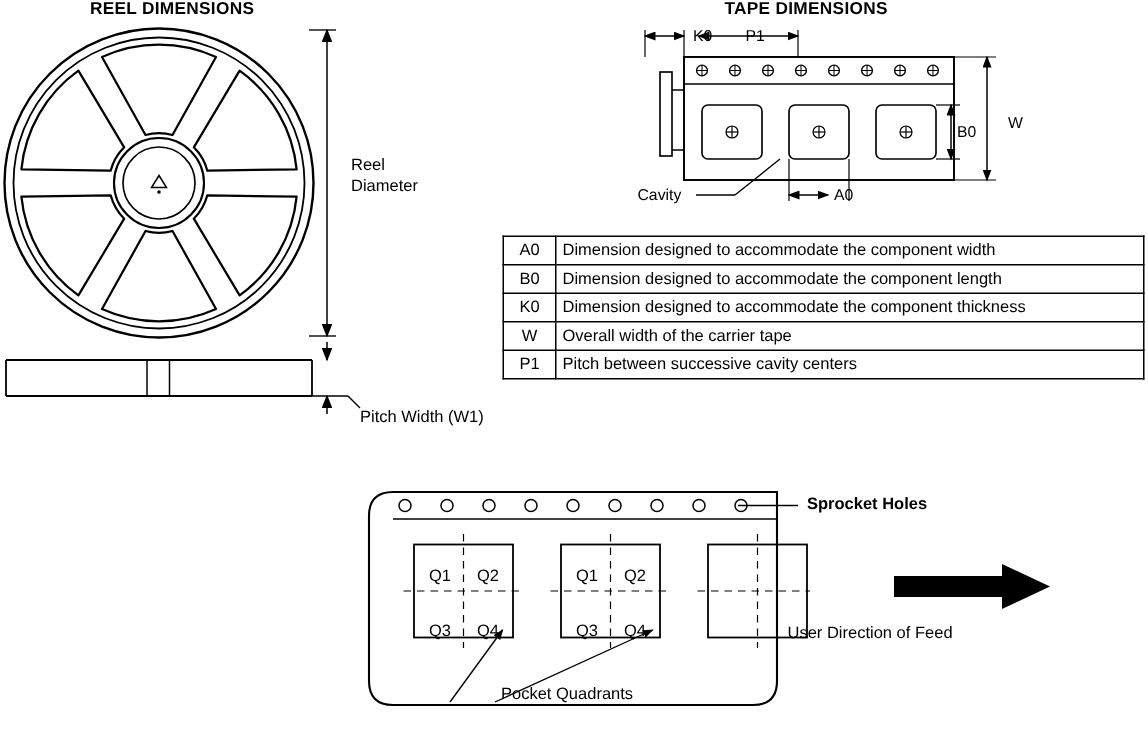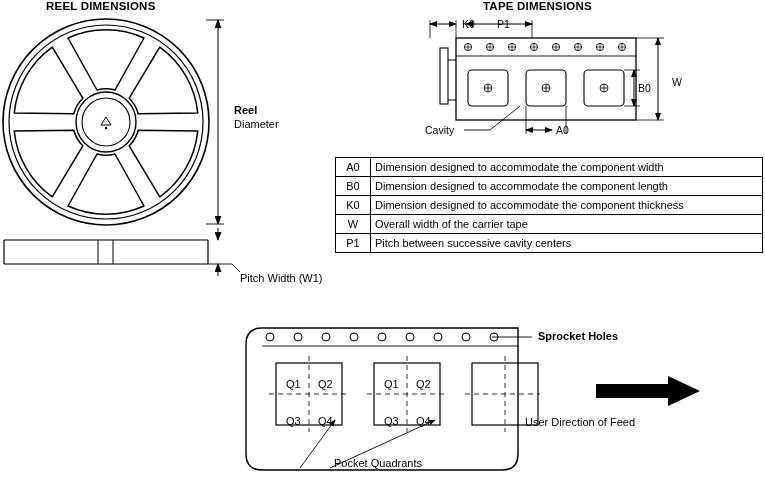--- a/index.html
+++ b/index.html
@@ -56,21 +56,21 @@
   .legend td.key {
     width: 26px;
     text-align: center;
   }
 </style>
 </head>
 <body>
 
 <div class="root">
 
-  <div class="abs ttl" style="left:46px; top:0px;">REEL DIMENSIONS</div>
+  <div class="abs ttl" style="left:60px; top:0px;">REEL DIMENSIONS</div>
 
   <svg class="abs" style="left:0px; top:12px;" width="300" height="270">
 
     <circle cx="106" cy="110" r="103" fill="none" stroke="#000" stroke-width="1.6"></circle>
     <circle cx="106" cy="110" r="97" fill="none" stroke="#000" stroke-width="1.2"></circle>
 
     <circle cx="106" cy="110" r="30" fill="none" stroke="#000" stroke-width="1.4"></circle>
     <circle cx="106" cy="110" r="24" fill="none" stroke="#000" stroke-width="1.1"></circle>
 
     <path d="M106 105 l5 8 h-10 z" fill="none" stroke="#000" stroke-width="1"></path>
@@ -117,21 +117,21 @@
     <line x1="208" y1="228" x2="208" y2="252" stroke="#000" stroke-width="1.2"></line>
     <line x1="98" y1="228" x2="98" y2="252" stroke="#000" stroke-width="1"></line>
     <line x1="113" y1="228" x2="113" y2="252" stroke="#000" stroke-width="1"></line>
 
     <line x1="218" y1="216" x2="218" y2="228" stroke="#000" stroke-width="1" marker-end="url(#arrHead)"></line>
     <line x1="218" y1="264" x2="218" y2="252" stroke="#000" stroke-width="1" marker-end="url(#arrHead)"></line>
     <line x1="208" y1="252" x2="232" y2="252" stroke="#000" stroke-width="0.9"></line>
     <line x1="232" y1="252" x2="240" y2="260" stroke="#000" stroke-width="0.9"></line>
   </svg>
 
-  <div class="abs lbl" style="left:234px; top:104px; line-height:13px;font-weight:bold;">Reel</div>
+  <div class="abs lbl" style="left:234px; top:104px; line-height:13px;">Reel</div>
   <div class="abs lbl" style="left:234px; top:118px; line-height:13px;">Diameter</div>
   <div class="abs lbl" style="left:240px; top:272px;">Pitch Width (W1)</div>
 
   <div class="abs ttl" style="left:483px; top:0px;">TAPE DIMENSIONS</div>
 
   <svg class="abs" style="left:420px; top:14px;" width="270" height="140">
     <defs>
       <marker id="tArrR" markerWidth="8" markerHeight="6" refX="7" refY="3" orient="auto">
         <path d="M0,0 L8,3 L0,6 z" fill="#000"></path>
       </marker>

